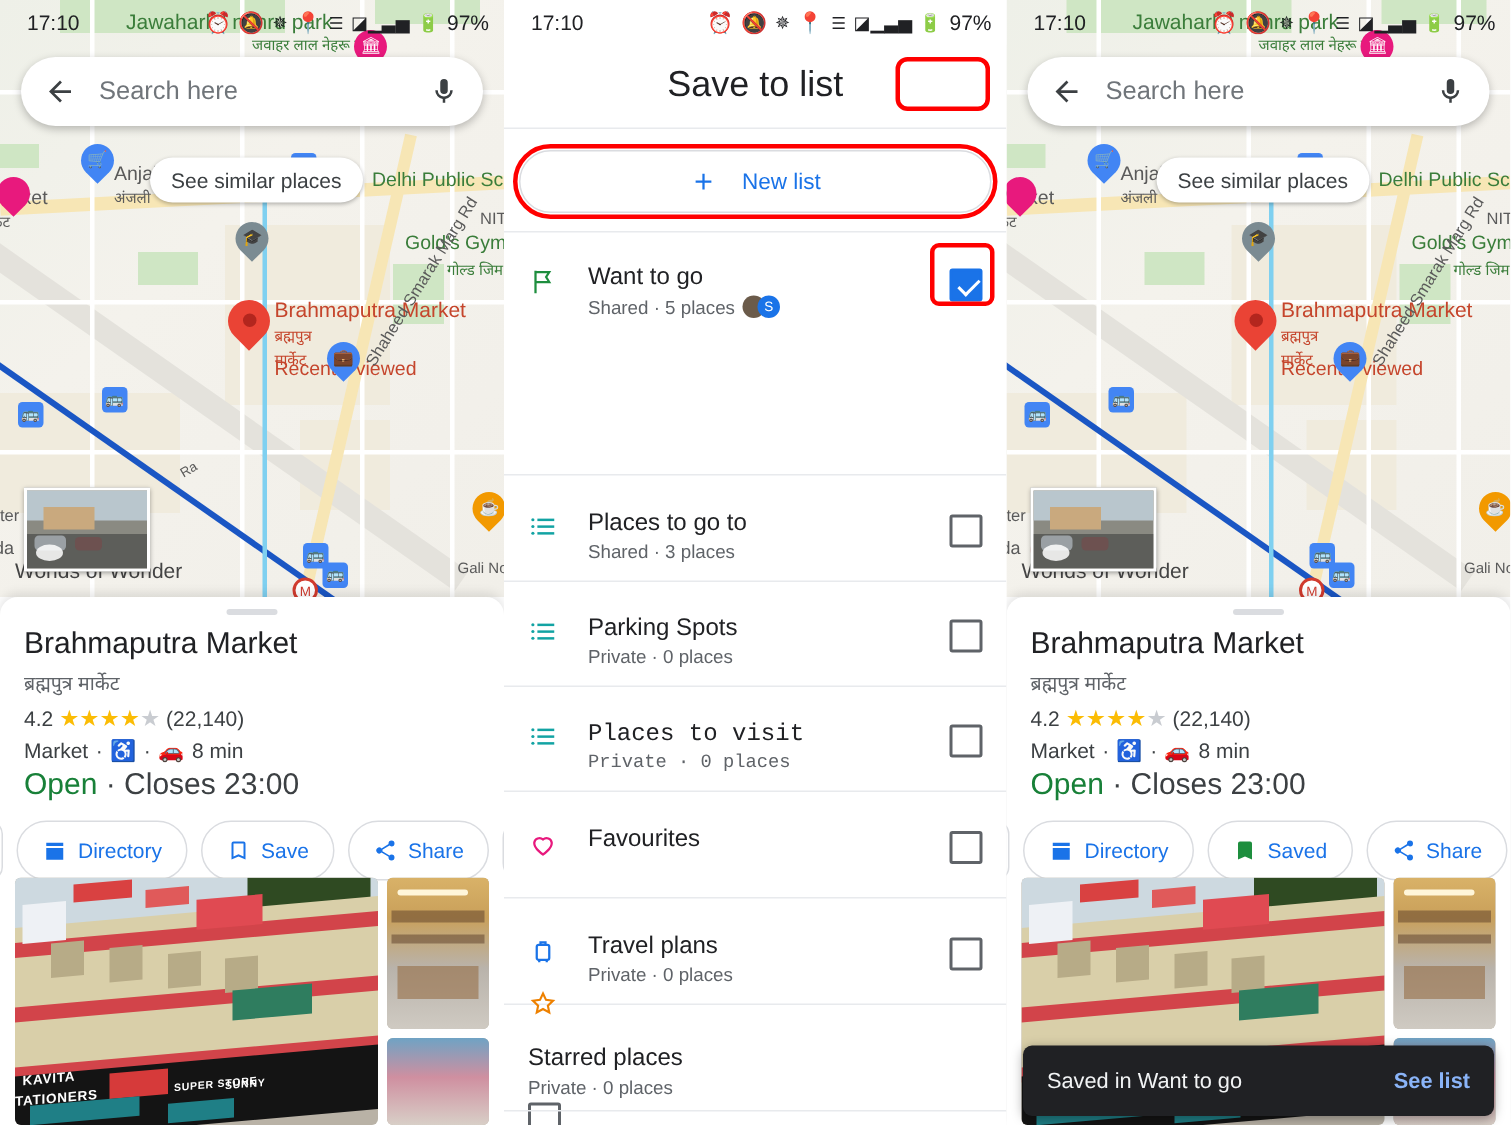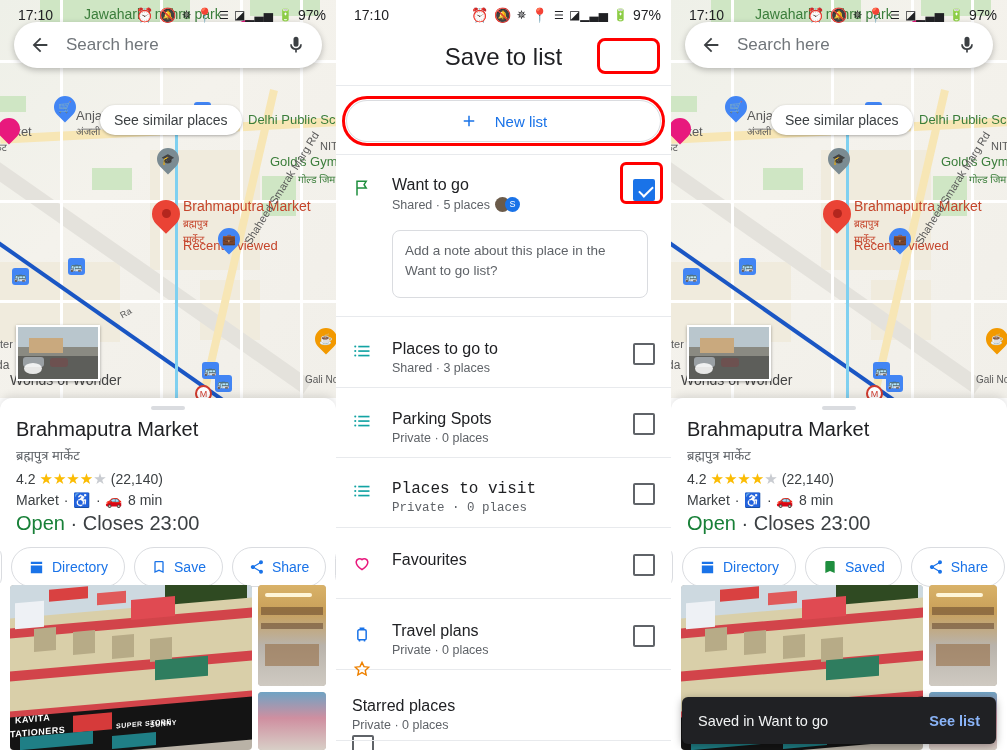--- a/index.html
+++ b/index.html
@@ -71,21 +71,21 @@
   .thumbcard .gr  { position:absolute; left:0; top:55%; width:100%;height:45%; background:#5d5e5a; }
   .thumbcard .car1{ position:absolute; left:6%; top:58%; width:26%; height:18%; background:#9aa0a4; border-radius:3px;}
   .thumbcard .car2{ position:absolute; left:40%; top:60%; width:22%; height:16%; background:#6d5150; border-radius:3px;}
   .thumbcard .pegman {
     position:absolute; left:6px; bottom:5px; width:18px;height:11px;border-radius:50%;
     background:rgba(255,255,255,.85);
   }
 
   
   .searchbar {
-    position:absolute; left:14px; top:22px; width:308px; height:46px;
+    position:absolute; left:14px; top:38px; width:308px; height:46px;
     background:#fff; border-radius:26px; display:flex; align-items:center;
     box-shadow:0 2px 6px rgba(0,0,0,.25); padding:0 14px;
   }
   .searchbar .q { flex:1; font-size:17px; color:#70757a; padding-left:14px; }
   .iconbtn { width:24px;height:24px;display:flex;align-items:center;justify-content:center; }
 
   
   .statusbar {
     position:absolute; left:0; top:0; width:100%; height:30px;
     display:flex; align-items:center; padding:0 10px; z-index:20;
@@ -493,21 +493,20 @@
           <span class="avs">
             <span class="av a"></span>
             <span class="av b">S</span>
           </span>
         </div>
       </div>
       <div class="cbox checked"></div>
     </div>
     <div class="redbox" style="left:284px;top:162px;width:43px;height:42px;border-radius:6px;"></div>
 
-    <div class="noteinput">Add a note about this place in the Want to go list?</div>
 
     <div class="divline" style="top:316px;"></div>
 
     <div class="listitem" style="top:326px;">
       <div class="li-icon">
         <svg width="20" height="18" viewBox="0 0 24 24">
             <g fill="#12a3a3">
               <circle cx="3" cy="6" r="1.4"></circle>
               <circle cx="3" cy="12" r="1.4"></circle>
               <circle cx="3" cy="18" r="1.4"></circle>

